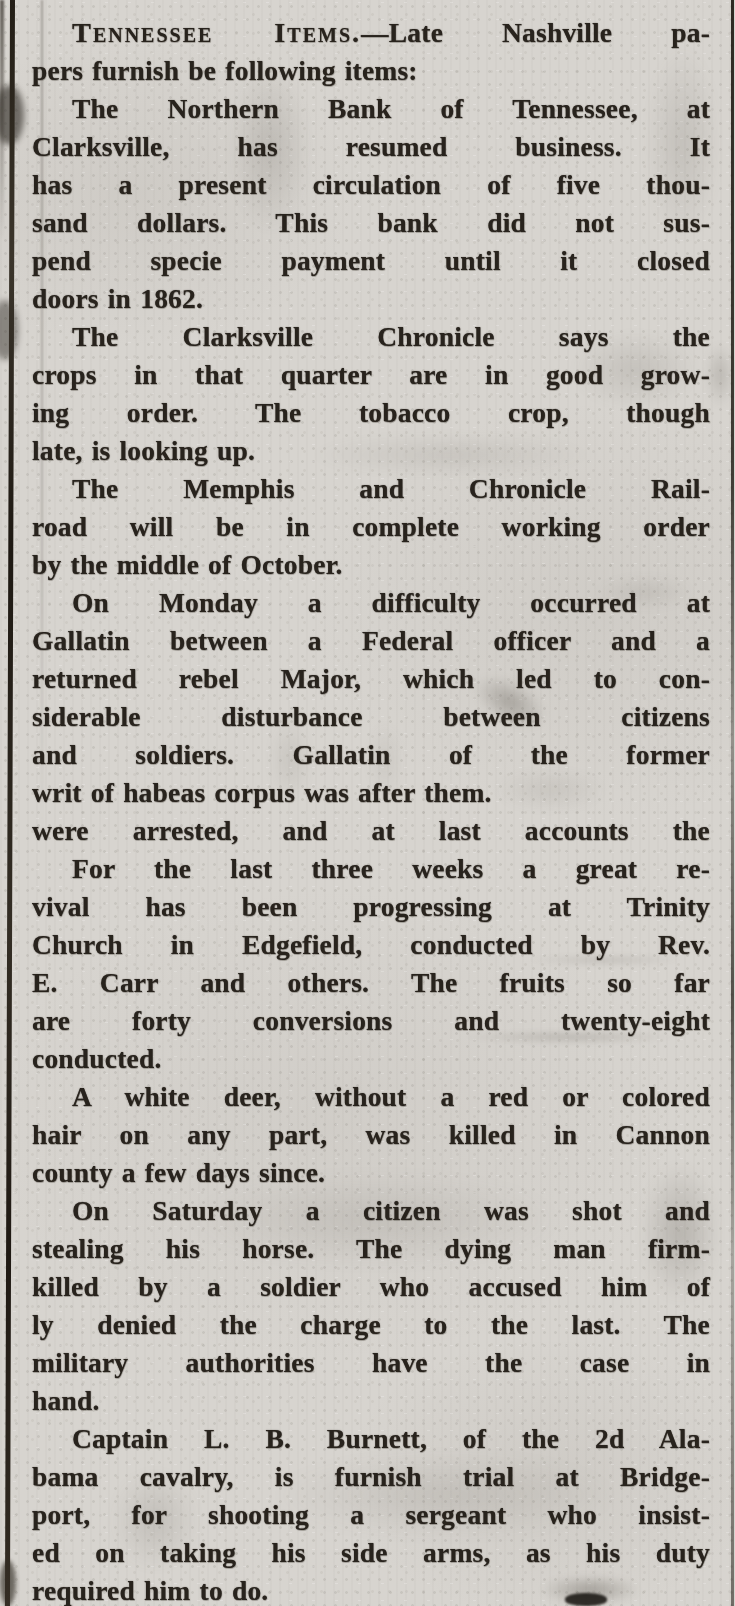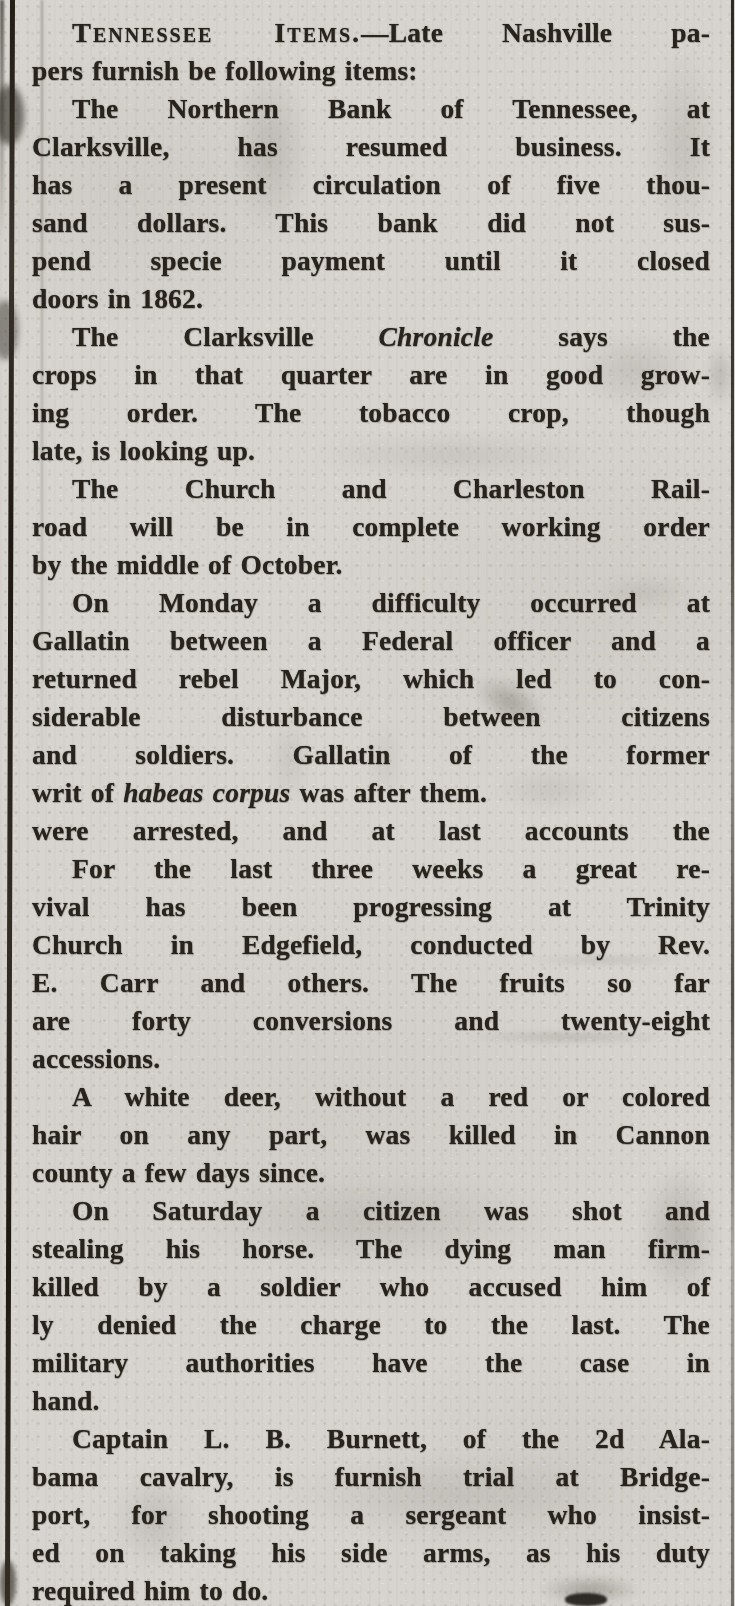--- a/index.html
+++ b/index.html
@@ -57,21 +57,21 @@
     font-size: 27.5px; line-height: 38px; font-weight: 700;
     color: var(--ink, #28231d);
     letter-spacing: .2px; word-spacing: 2px;
     text-shadow: 0 0 1.2px rgba(42,36,29,.65), .5px .8px 0 rgba(42,36,29,.22);
     filter: blur(.3px);
   }
   .line { text-align: justify; text-align-last: justify; }
   .line.end { text-align-last: left; }
   .line.indent { text-indent: 40px; }
   .s-sc { font-variant: small-caps; letter-spacing: 2px; font-size: 1.03em; }
-  .s-i  { font-style: italic; }
+  .s-i  { }
   .sm {
     position: absolute; border-radius: 50%; pointer-events: none;
     background: radial-gradient(closest-side, rgba(75,70,62,.85), rgba(75,70,62,0) 72%);
     filter: blur(6px);
   }
 </style>
 </head>
 <body>
 
 <div class="paper"></div>
@@ -110,36 +110,36 @@
     <div class="line indent"><span class="s-n">The Northern Bank of Tennessee, at</span></div>
     <div class="line"><span class="s-n">Clarksville, has resumed business. It</span></div>
     <div class="line"><span class="s-n">has a present circulation of five thou-</span></div>
     <div class="line"><span class="s-n">sand dollars. This bank did not sus-</span></div>
     <div class="line"><span class="s-n">pend specie payment until it closed</span></div>
     <div class="line end"><span class="s-n">doors in 1862.</span></div>
     <div class="line indent"><span class="s-n">The Clarksville </span><span class="s-i">Chronicle</span><span class="s-n"> says the</span></div>
     <div class="line"><span class="s-n">crops in that quarter are in good grow-</span></div>
     <div class="line"><span class="s-n">ing order. The tobacco crop, though</span></div>
     <div class="line end"><span class="s-n">late, is looking up.</span></div>
-    <div class="line indent"><span class="s-n">The Church and Charleston Rail-</span></div>
+    <div class="line indent"><span class="s-n">The Memphis and Chronicle Rail-</span></div>
     <div class="line"><span class="s-n">road will be in complete working order</span></div>
     <div class="line end"><span class="s-n">by the middle of October.</span></div>
     <div class="line indent"><span class="s-n">On Monday a difficulty occurred at</span></div>
     <div class="line"><span class="s-n">Gallatin between a Federal officer and a</span></div>
     <div class="line"><span class="s-n">returned rebel Major, which led to con-</span></div>
     <div class="line"><span class="s-n">siderable disturbance between citizens</span></div>
     <div class="line"><span class="s-n">and soldiers. Gallatin of the former</span></div>
     <div class="line end"><span class="s-n">writ of </span><span class="s-i">habeas corpus</span><span class="s-n"> was after them.</span></div>
     <div class="line"><span class="s-n">were arrested, and at last accounts the</span></div>
     <div class="line indent"><span class="s-n">For the last three weeks a great re-</span></div>
     <div class="line"><span class="s-n">vival has been progressing at Trinity</span></div>
     <div class="line"><span class="s-n">Church in Edgefield, conducted by Rev.</span></div>
     <div class="line"><span class="s-n">E. Carr and others. The fruits so far</span></div>
     <div class="line"><span class="s-n">are forty conversions and twenty-eight</span></div>
-    <div class="line end"><span class="s-n">accessions.</span></div>
+    <div class="line end"><span class="s-n">conducted.</span></div>
     <div class="line indent"><span class="s-n">A white deer, without a red or colored</span></div>
     <div class="line"><span class="s-n">hair on any part, was killed in Cannon</span></div>
     <div class="line end"><span class="s-n">county a few days since.</span></div>
     <div class="line indent"><span class="s-n">On Saturday a citizen was shot and</span></div>
     <div class="line"><span class="s-n">stealing his horse. The dying man firm-</span></div>
     <div class="line"><span class="s-n">killed by a soldier who accused him of</span></div>
     <div class="line"><span class="s-n">ly denied the charge to the last. The</span></div>
     <div class="line"><span class="s-n">military authorities have the case in</span></div>
     <div class="line end"><span class="s-n">hand.</span></div>
     <div class="line indent"><span class="s-n">Captain L. B. Burnett, of the 2d Ala-</span></div>

